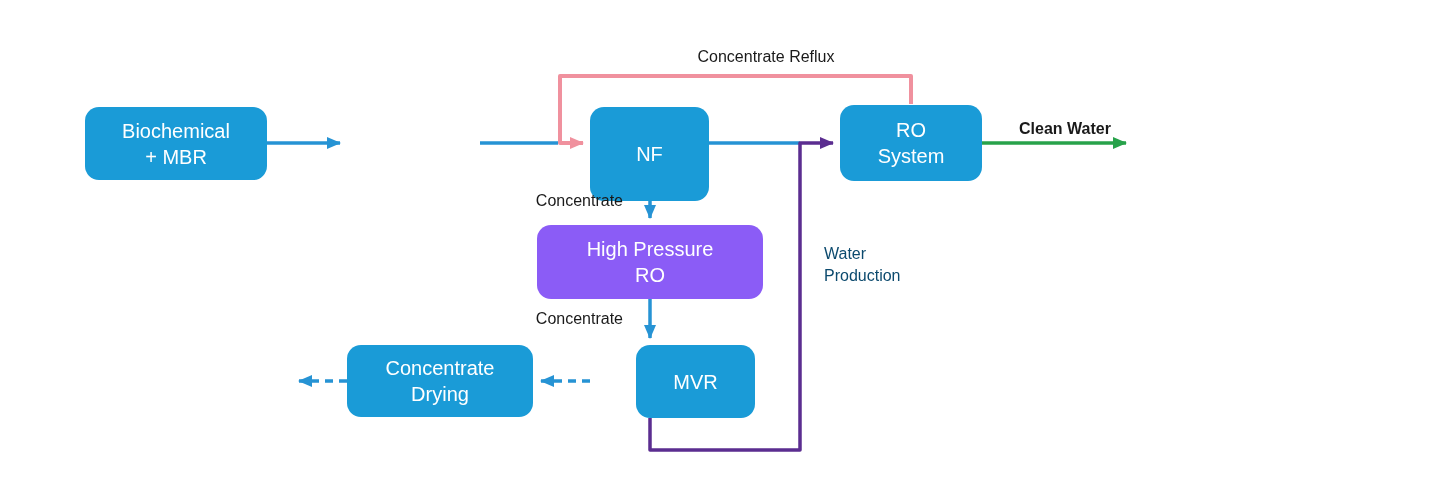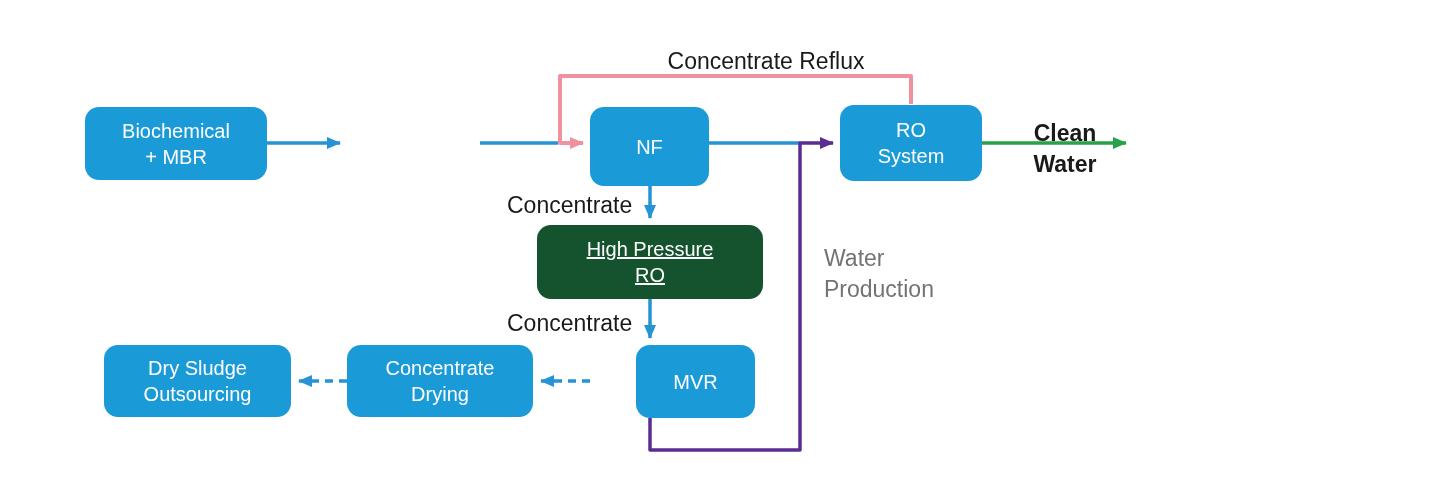--- a/index.html
+++ b/index.html
@@ -33,21 +33,21 @@
     font-size: 20px;
     line-height: 1.3;
     border-radius: 14px;
     white-space: pre-line;
     box-sizing: border-box;
     padding: 4px 8px;
   }
   .edge-label {
     position: absolute;
     color: #1a1a1a;
-    font-size: 23px;
+    font-size: 16px;
     line-height: 1.35;
     white-space: pre-line;
   }
   .center { text-align: center; }
   .right  { text-align: right; }
 </style>
 </head>
 <body>
 
 <div class="canvas">
@@ -86,41 +86,39 @@
 
     <path d="M590,381 H541" fill="none" stroke-width="3.5" stroke-dasharray="8,6" marker-end="url(#m-blue)" stroke="#2693d4"></path>
 
     <path d="M347,381 H299" fill="none" stroke-width="3.5" stroke-dasharray="8,6" marker-end="url(#m-blue)" stroke="#2693d4"></path>
   </svg>
 
   <div class="node" style="left: 85px; top: 107px; width: 182px; height: 73px; background-color: rgb(26, 155, 215);">Biochemical
 + MBR</div>
 
 
-  <div class="node" style="left: 590px; top: 107px; width: 119px; height: 79px; background-color: rgb(26, 155, 215);">NF</div>
+  <div class="node" style="left: 590px; top: 107px; width: 119px; height: 94px; background-color: rgb(26, 155, 215);">NF</div>
 
   <div class="node" style="left: 840px; top: 105px; width: 142px; height: 76px; background-color: rgb(26, 155, 215);">RO
 System</div>
 
 
-  <div class="node" style="left: 537px; top: 225px; width: 226px; height: 74px; background-color: #14532d; text-decoration: underline;">High Pressure
+  <div class="node" style="left: 537px; top: 225px; width: 226px; height: 74px; background-color: #8b5cf6;">High Pressure
 RO</div>
 
   <div class="node" style="left: 590px; top: 345px; width: 119px; height: 73px; background-color: rgb(26, 155, 215); margin-left: 46px;">MVR</div>
 
   <div class="node" style="left: 347px; top: 345px; width: 186px; height: 72px; background-color: rgb(26, 155, 215);">Concentrate
 Drying</div>
 
-  <div class="node" style="left: 104px; top: 345px; width: 187px; height: 72px; background-color: rgb(26, 155, 215);">Dry Sludge
-Outsourcing</div>
 
   <div class="edge-label center" style="left: 656px; top: 46px; width: 220px; color: rgb(26, 26, 26);">Concentrate Reflux</div>
 
   <div class="edge-label right" style="left: 507px; top: 190px; width: 116px; color: rgb(26, 26, 26);">Concentrate</div>
 
   <div class="edge-label right" style="left: 507px; top: 308px; width: 116px; color: rgb(26, 26, 26);">Concentrate</div>
 
   <div class="edge-label center" style="left: 1000px; top: 118px; width: 130px; color: rgb(26, 26, 26); font-weight: bold;">Clean Water</div>
 
-  <div class="edge-label" style="left: 824px; top: 243px; width: 120px; color: #737373;">Water
+  <div class="edge-label" style="left: 824px; top: 243px; width: 120px; color: #0c4a6e;">Water
 Production</div>
 
 </div>
 
 </body></html>

